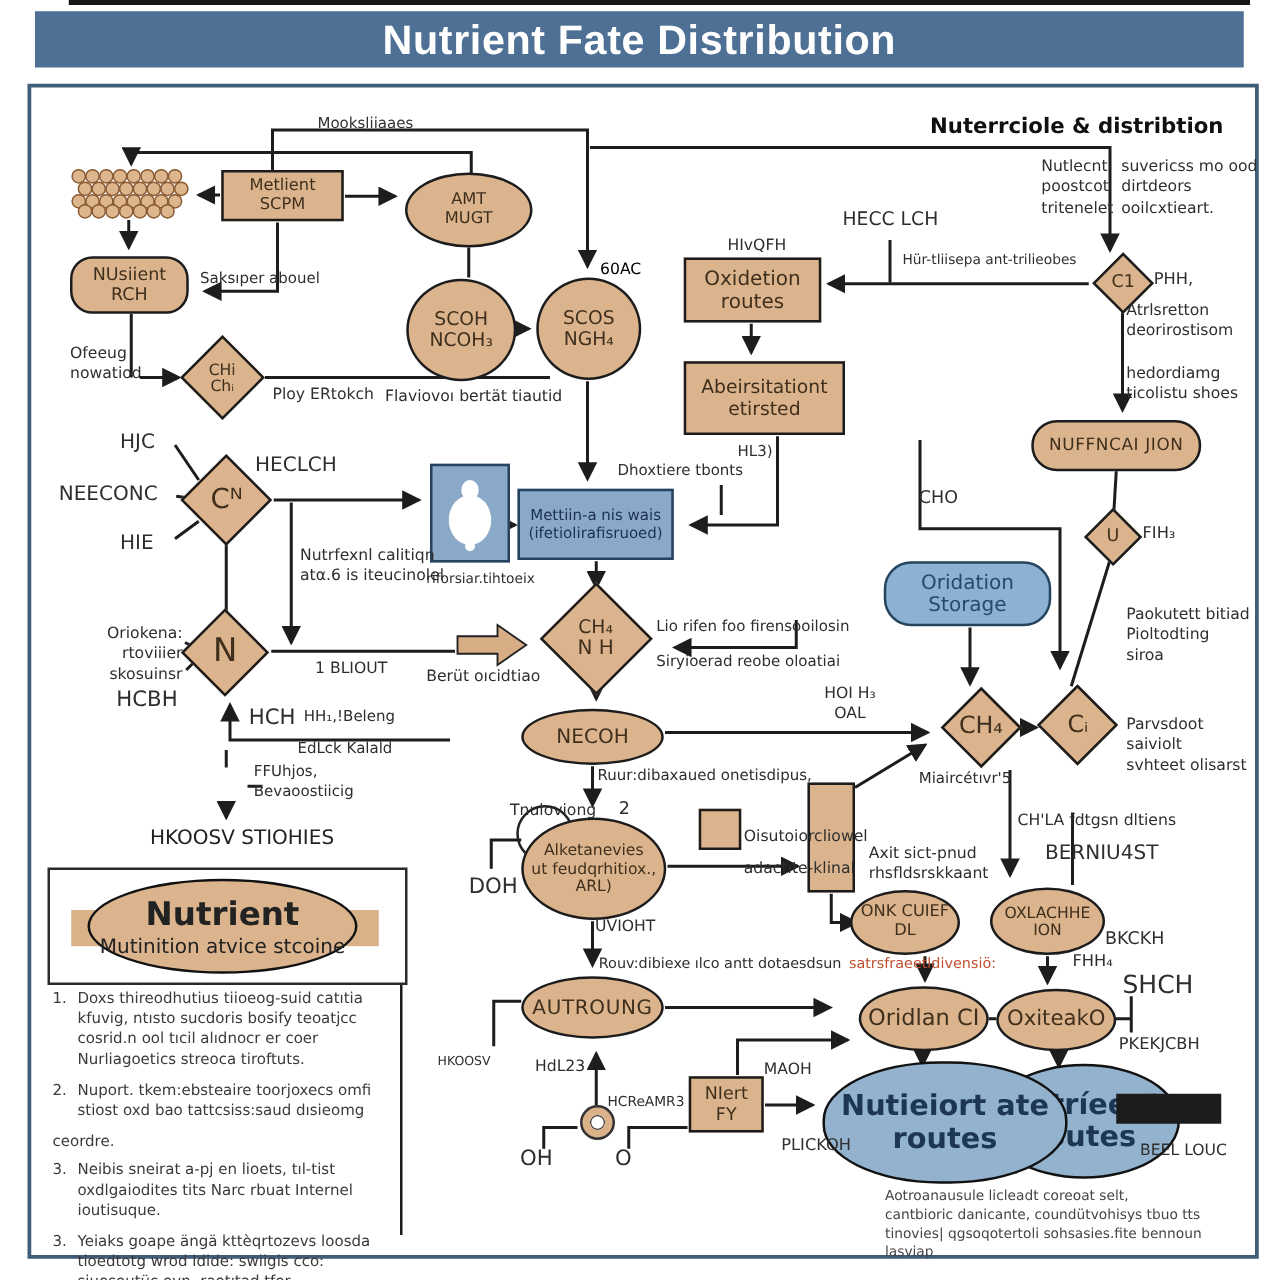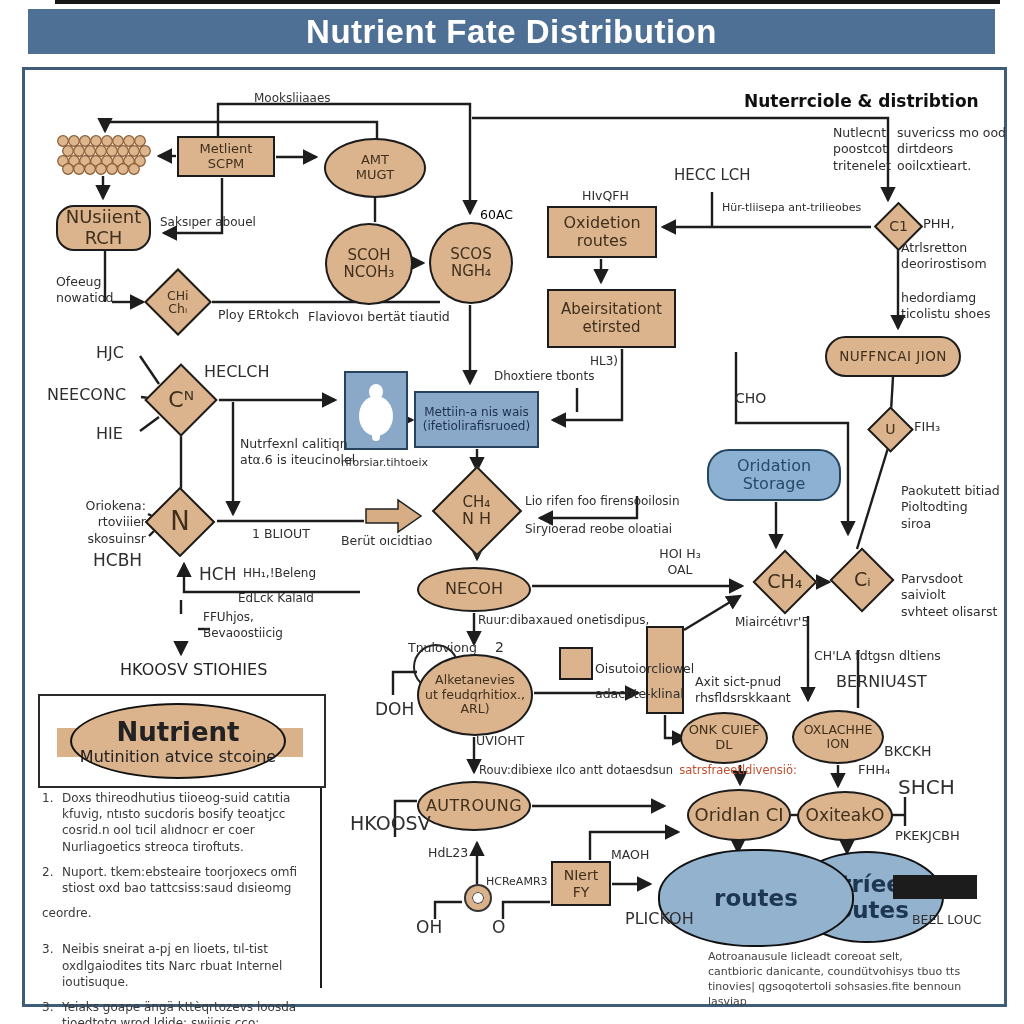--- a/index.html
+++ b/index.html
@@ -162,21 +162,21 @@
 <div class="shape tan" style="left:177px;top:136px;width:98px;height:41px;font-size:13px">
   <span class="b">Metlient</span>
   <span class="b">SCPM</span>
 </div>
 
 <div class="shape tan ellipse" style="left:324px;top:138px;width:102px;height:60px;font-size:13px">
   <span class="b">AMT</span>
   <span class="b">MUGT</span>
 </div>
 
-<div class="shape tan" style="left:56px;top:205px;width:95px;height:46px;border-radius:18px;font-size:18px">
+<div class="shape tan" style="left:56px;top:205px;width:95px;height:46px;border-radius:18px;font-size:14px">
   <span class="b">NUsiient</span>
   <span class="b">RCH</span>
 </div>
 
 <div class="shape tan ellipse" style="left:325px;top:223px;width:88px;height:82px;font-size:15px">
   <span class="b">SCOH</span>
   <span class="b">NCOH₃</span>
 </div>
 
 <div class="shape tan ellipse" style="left:429px;top:222px;width:84px;height:82px;font-size:15px">
@@ -314,41 +314,42 @@
 
 <div class="shape tan ellipse" style="left:797px;top:791px;width:96px;height:50px;font-size:17px">
   <span class="b">OxiteakO</span>
 </div>
 
 <div class="shape bblue" style="left:790px;top:851px;width:154px;height:92px;border-radius:50%;font-size:23px">
   <span class="b">Nutríeent</span>
   <span class="b">routes</span>
 </div>
 <div class="shape bblue" style="left:658px;top:849px;width:196px;height:98px;border-radius:48%;font-size:23px">
+  <span class="b">Nutieiort ate</span>
   <span class="b">routes</span>
 </div>
 <div class="blackbar"></div>
 
 <div class="legendbox"></div>
 <div class="legendband"></div>
 <div class="legendellipse">
   <span style="font-size:26px;font-weight:bold">Nutrient</span>
   <span style="font-size:16px">Mutinition atvice stcoine</span>
 </div>
 
 <div class="notes">
   <div class="noteitem">
     <span class="num">1.</span>
     <span>Doxs thireodhutius tiioeog-suid catıtia kfuvig, ntısto sucdoris bosify teoatjcc cosrid.n ool tıcil alıdnocr er coer Nurliagoetics streoca tiroftuts.</span>
   </div>
   <div class="noteitem">
     <span class="num">2.</span>
     <span>Nuport. tkem:ebsteaire toorjoxecs omfi stiost oxd bao tattcsiss:saud dısieomg</span>
   </div>
-  <div class="noteitem" style="margin-bottom:20px">
+  <div class="noteitem" style="margin-bottom:6px">
     <span>ceordre.</span>
   </div>
   <div class="noteitem">
     <span class="num">3.</span>
     <span>Neibis sneirat a-pj en lioets, tıl-tist oxdlgaiodites tits Narc rbuat Internel ioutisuque.</span>
   </div>
   <div class="noteitem">
     <span class="num">3.</span>
     <span>Yeiaks goape ängä kttèqrtozevs loosda tioedtotg wrod ldide: swiigis cco: sjuesoutüc ovn. raotıtad tfer</span>
   </div>
@@ -419,23 +420,23 @@
 adactıte-klinal</div>
 <div class="lbl" style="left:695px;top:674px">Axit sict-pnud
 rhsfldsrskkaant</div>
 <div class="lbl" style="left:814px;top:648px">CH'LA fdtgsn dltiens</div>
 <div class="lbl" style="left:836px;top:672px;font-size:16px">BERNIU4ST</div>
 <div class="lbl" style="left:884px;top:742px;font-size:14px">BKCKH</div>
 <div class="lbl" style="left:858px;top:762px;font-size:13px">FHH₄</div>
 <div class="lbl" style="left:479px;top:763px;font-size:11.5px;white-space:nowrap"><span>Rouv:dibiexe ılco antt dotaesdsun</span><span class="redtxt">satrsfraeetldivensiö:</span></div>
 <div class="lbl" style="left:898px;top:774px;font-size:20px">SHCH</div>
 <div class="lbl" style="left:895px;top:828px;font-size:13px">PKEKJCBH</div>
-<div class="lbl" style="left:350px;top:811px;font-size:19px">HKOOSV</div>
+<div class="lbl" style="left:350px;top:843px;font-size:10px">HKOOSV</div>
 <div class="lbl" style="left:428px;top:845px">HdL23</div>
 <div class="lbl" style="left:486px;top:875px;font-size:11px">HCReAMR3</div>
 <div class="lbl" style="left:416px;top:916px;font-size:17px">OH</div>
 <div class="lbl" style="left:492px;top:916px;font-size:17px">O</div>
 <div class="lbl" style="left:611px;top:847px">MAOH</div>
-<div class="lbl" style="left:625px;top:909px;font-size:16px">PLICKOH</div>
+<div class="lbl" style="left:625px;top:909px;font-size:13px">PLICKOH</div>
 <div class="lbl" style="left:912px;top:912px">BEEL LOUC</div>
 <div class="cap">Aotroanausule licleadt coreoat selt,
 cantbioric danicante, coundütvohisys tbuo tts
 tinovies| qgsoqotertoli sohsasies.fite bennoun lasviap</div>
 
 </body></html>

